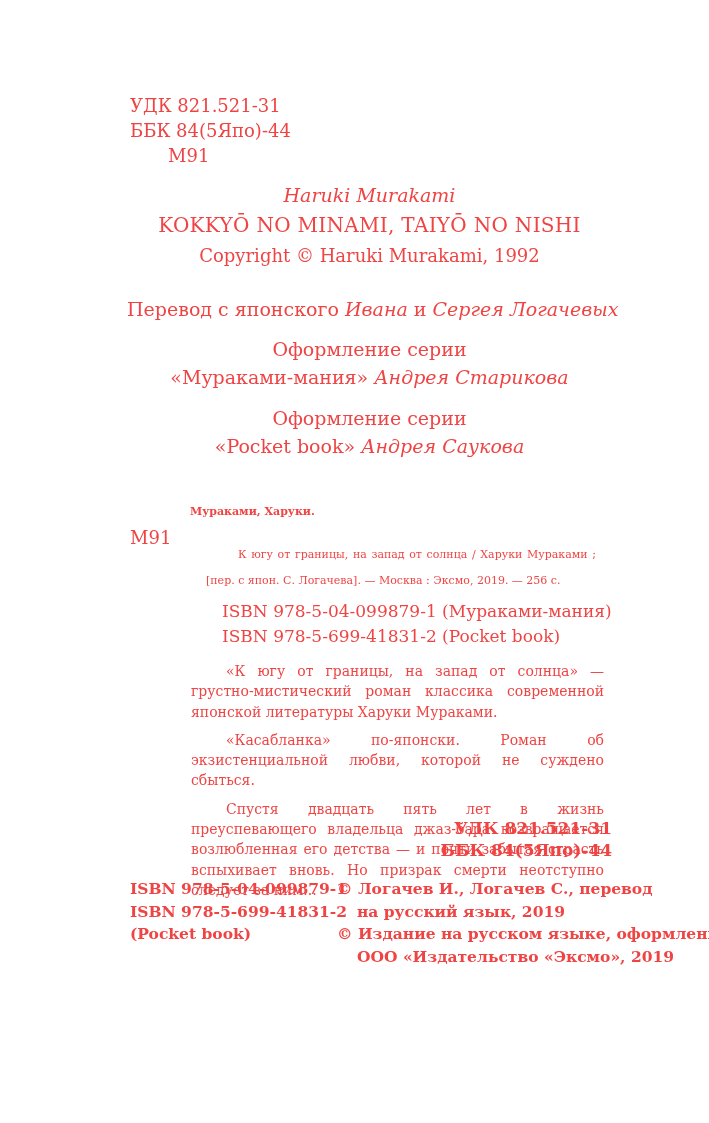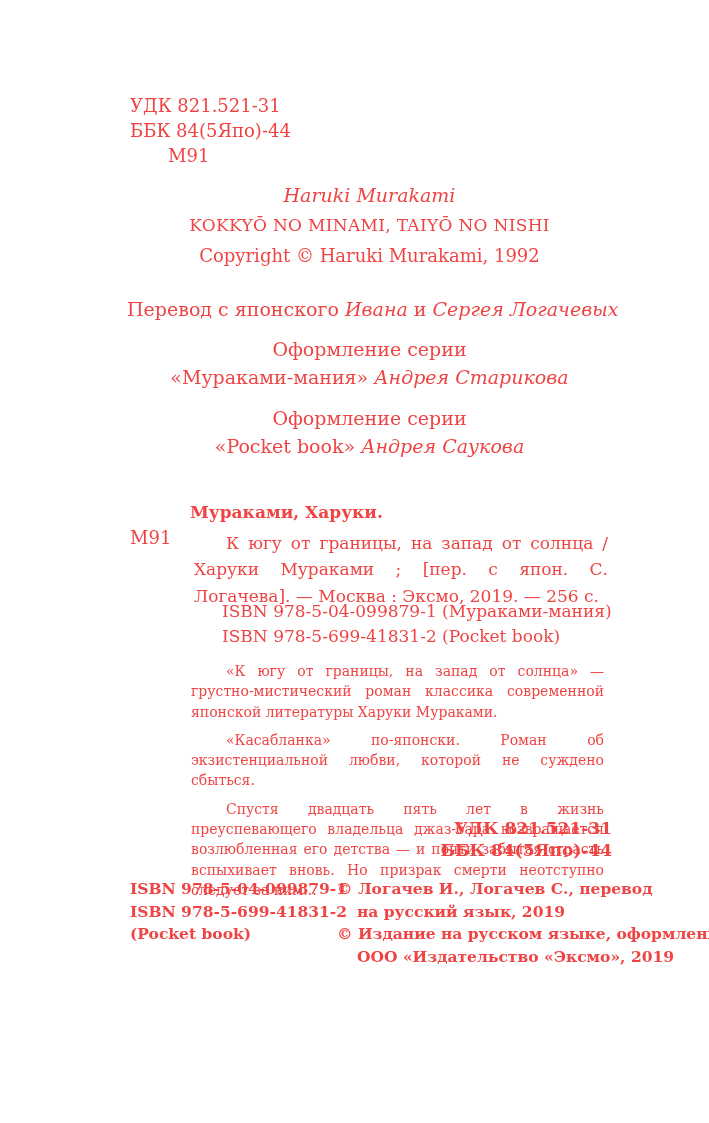--- a/index.html
+++ b/index.html
@@ -27,21 +27,21 @@
   
   .original-block {
     position: absolute;
     left: 127px;
     top: 183px;
     width: 485px;
     text-align: center;
     white-space: nowrap;
   }
   .original-author   { font-size: 19px; line-height: 24px; margin-bottom: 6px; font-style: italic; }
-  .original-title    { font-size: 17px; line-height: 25px; margin-bottom: 6px; letter-spacing: 0.3px; }
+  .original-title    { font-size: 20px; line-height: 25px; margin-bottom: 6px; letter-spacing: 0.3px; }
   .original-copyright{ font-size: 18px; line-height: 24px; text-align: center; }
 
   
   .credits {
     position: absolute;
     left: 127px;
     top: 297px;
     width: 485px;
     text-align: center;
     font-size: 19px;
@@ -58,26 +58,26 @@
     width: 482px;
   }
   .catalog-code {
     position: absolute;
     left: 0;
     top: 28px;
     font-size: 18px;
   }
   .catalog-body {
     margin-left: 60px;
-    font-size: 17px;
+    font-size: 11px;
     line-height: 26.5px;
   }
   .catalog-author { font-weight: bold; }
   .catalog-desc {
-    margin: 4px;
+    margin: 16px;
     text-indent: 32px;
     text-align: justify;
   }
 
   
   .isbn-mid {
     position: absolute;
     left: 222px;
     top: 599px;
     font-size: 17px;

